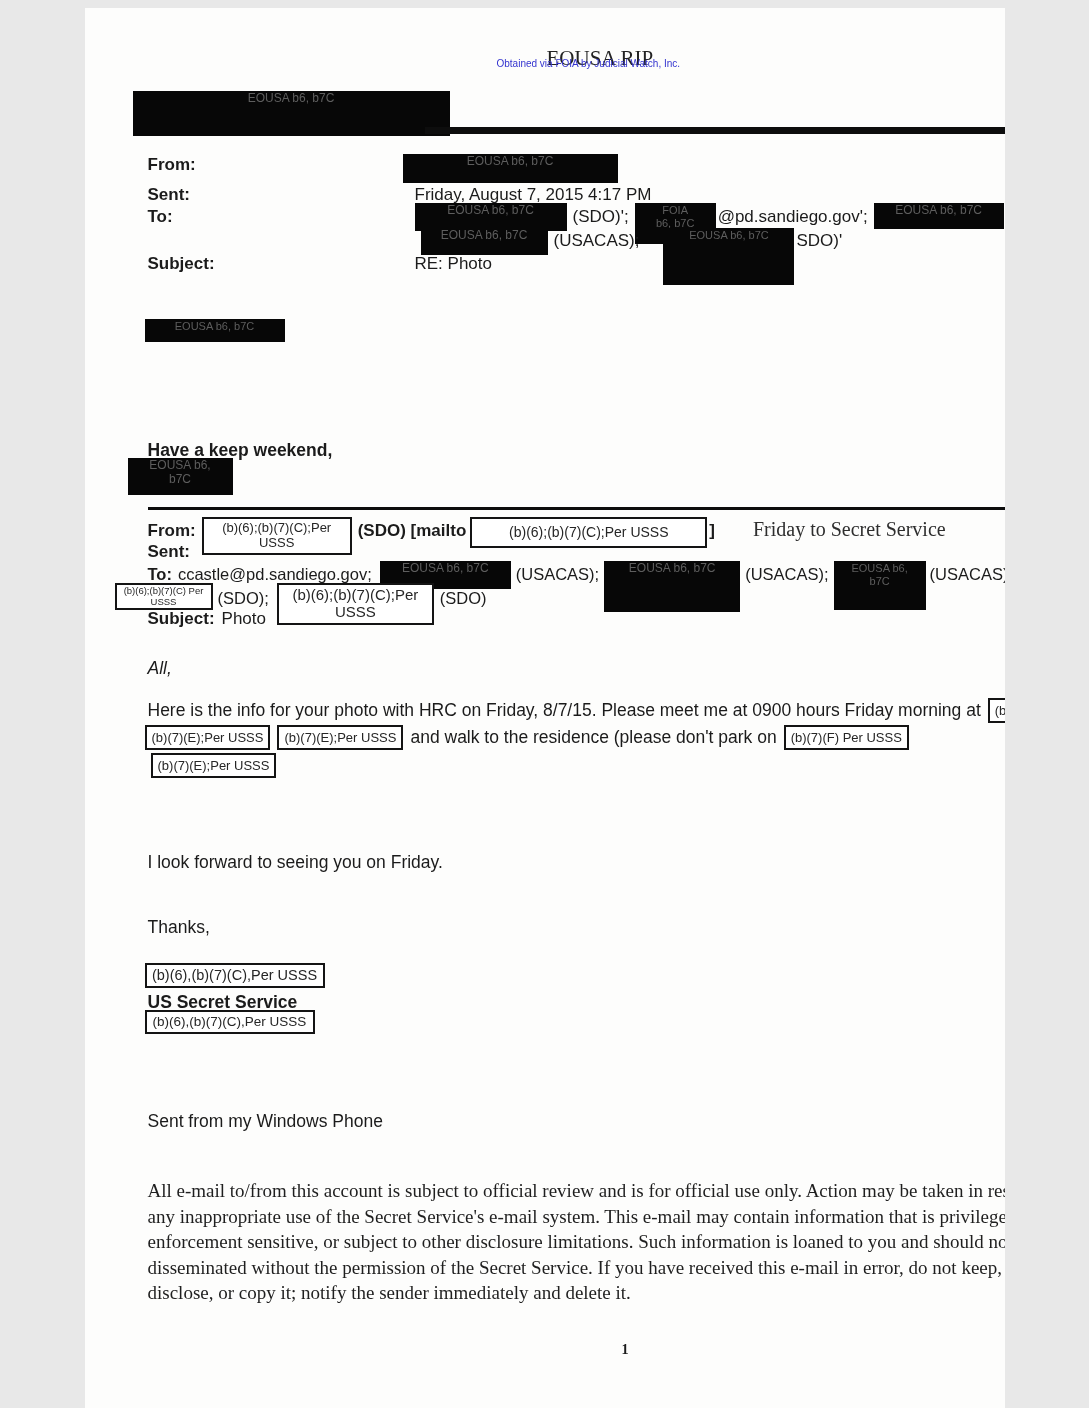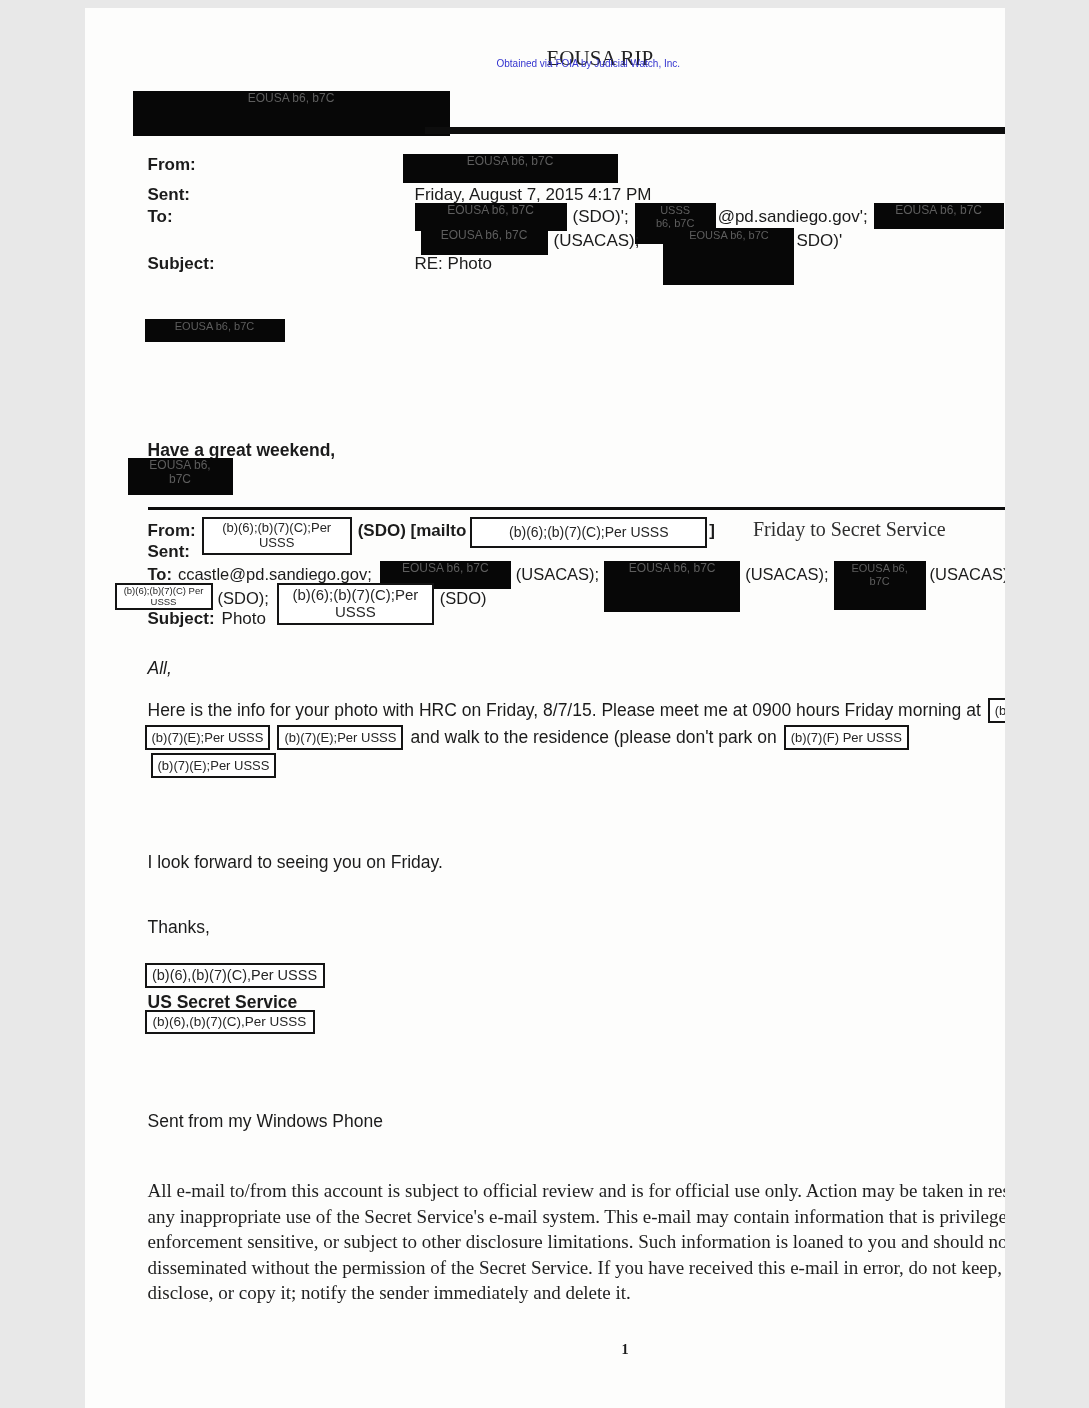--- a/index.html
+++ b/index.html
@@ -61,21 +61,21 @@
     <span>Friday, August 7, 2015 4:17 PM</span>
   </div>
 
   <div class="row t17h" style="left:63px;top:195px;">
     <span class="b" style="width:267px;margin-top:3px;">To:</span>
     <div class="rbox" style="width:152px;height:27px;padding-top:1px;">
       <span class="rlab">EOUSA b6, b7C</span>
     </div>
     <span style="margin:3px 0 0 6px;">(SDO)';</span>
     <div class="rbox" style="width:81px;height:40px;margin-left:6px;padding-top:1px;">
-      <span class="rlab11">USSS</span>
+      <span class="rlab11">FOIA</span>
       <span class="rlab11">b6, b7C</span>
     </div>
     <span style="margin:3px 0 0 2px;">@pd.sandiego.gov';</span>
     <div class="rbox" style="width:130px;height:25px;margin-left:6px;padding-top:1px;">
       <span class="rlab">EOUSA b6, b7C</span>
     </div>
     <span style="margin:3px 0 0 4px;">(USACAS);</span>
   </div>
 
   <div class="row t17h" style="left:336px;top:220px;">
@@ -92,21 +92,21 @@
   <div class="row t17h" style="left:63px;top:245px;">
     <span class="b" style="width:267px;">Subject:</span>
     <span>RE: Photo</span>
   </div>
 
   <div class="rbox abs" style="left:60px;top:311px;width:140px;height:22px;padding-top:1px;">
     <span class="rlab11">EOUSA b6, b7C</span>
   </div>
 
 
-  <div class="para t17 b" style="left:63px;top:430px;">Have a great weekend,</div>
+  <div class="para t17 b" style="left:63px;top:430px;">Have a keep weekend,</div>
 
   <div class="rbox abs" style="left:43px;top:450px;width:105px;height:36px;padding-top:1px;">
     <span class="rlab">EOUSA b6,</span>
     <span class="rlab">b7C</span>
   </div>
 
   <div class="hline abs" style="left:63px;top:499px;width:963px;height:3px;"></div>
 
   <div class="row t17h" style="left:63px;top:509px;">
     <span class="b" style="margin-top:3px;">From:</span>

